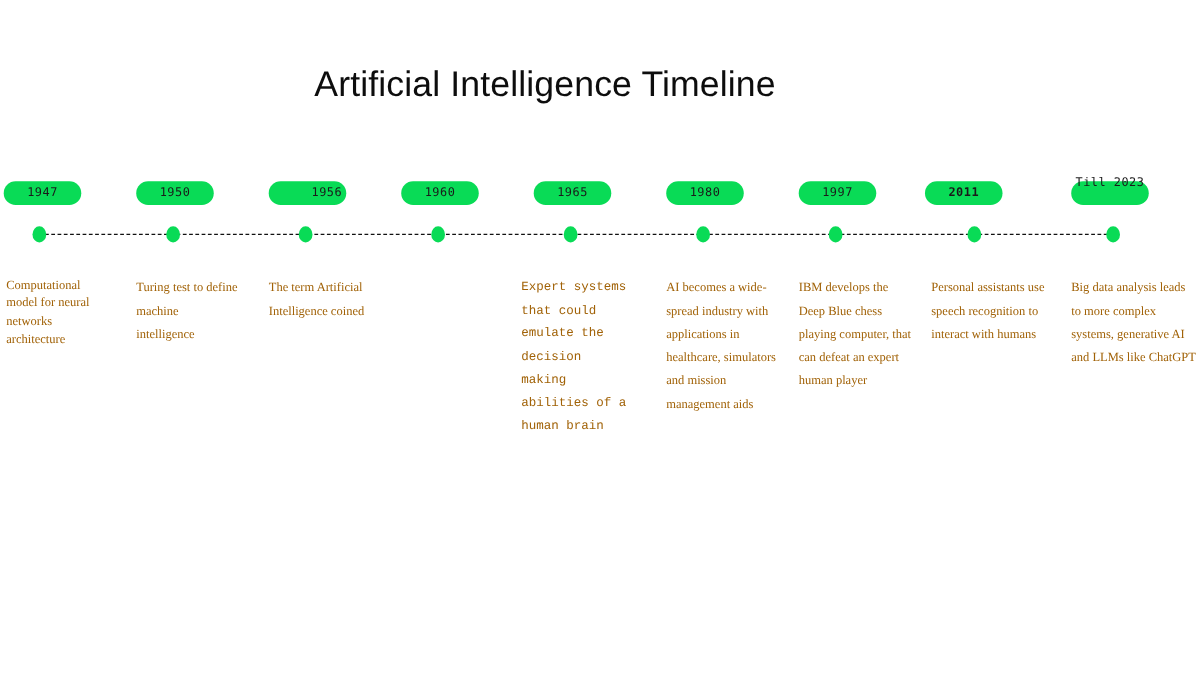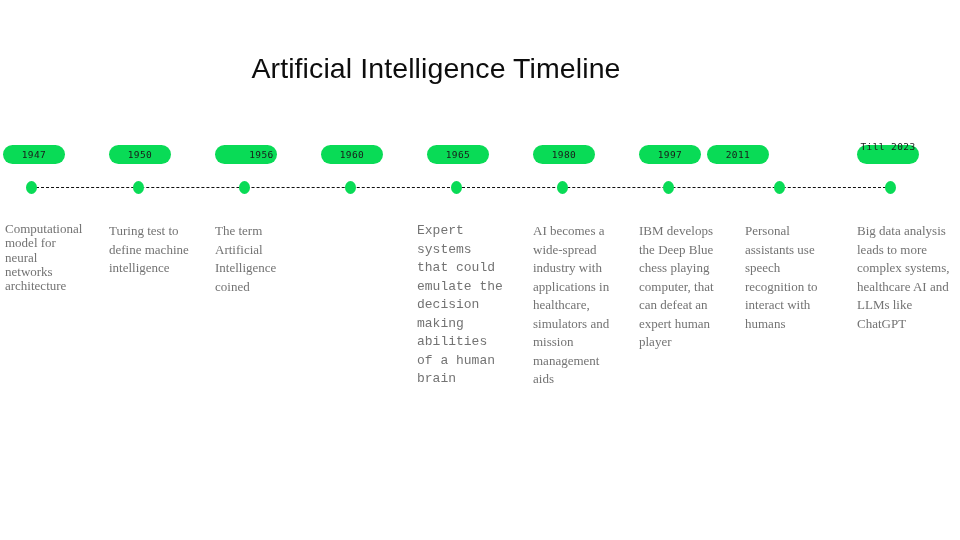--- a/index.html
+++ b/index.html
@@ -79,23 +79,23 @@
     width: 11px;
     height: 13px;
     background: #09db56;
     border-radius: 50%;
   }
 
   .desc {
     position: absolute;
     top: 222px;
     font-family: "Liberation Serif", "DejaVu Serif", serif;
-    font-size: 13px;
+    font-size: 10px;
     line-height: 18.5px;
-    color: #737373;
+    color: #a16207;
   }
   .desc.compressed {
     line-height: 14.3px;
   }
 </style>
 </head>
 <body>
 
 <div id="page-title">Artificial Intelligence Timeline</div>
 
@@ -137,25 +137,25 @@
   </div>
   <div class="dot" style="left:557px;"></div>
   <div class="desc" style="left:533px; width:90px;">AI becomes a wide-spread industry with applications in healthcare, simulators and mission management aids</div>
 
   <div class="badge" style="left:639px;">
     <span class="badge-text">1997</span>
   </div>
   <div class="dot" style="left:663px;"></div>
   <div class="desc" style="left:639px; width:92px;">IBM develops the Deep Blue chess playing computer, that can defeat an expert human player</div>
 
-  <div class="badge" style="left:707px;">
+  <div class="badge" style="left:740px;font-weight:bold;">
     <span class="badge-text">2011</span>
   </div>
   <div class="dot" style="left:774px;"></div>
   <div class="desc" style="left:745px; width:92px;">Personal assistants use speech recognition to interact with humans</div>
 
   <div class="badge two-line" style="left:857px;">
     <span class="badge-text">Till 2023</span>
   </div>
   <div class="dot" style="left:885px;"></div>
-  <div class="desc" style="left:857px; width:100px;">Big data analysis leads to more complex systems, healthcare AI and LLMs like ChatGPT</div>
+  <div class="desc" style="left:857px; width:100px;">Big data analysis leads to more complex systems, generative AI and LLMs like ChatGPT</div>
 
 </div>
 
 </body></html>

